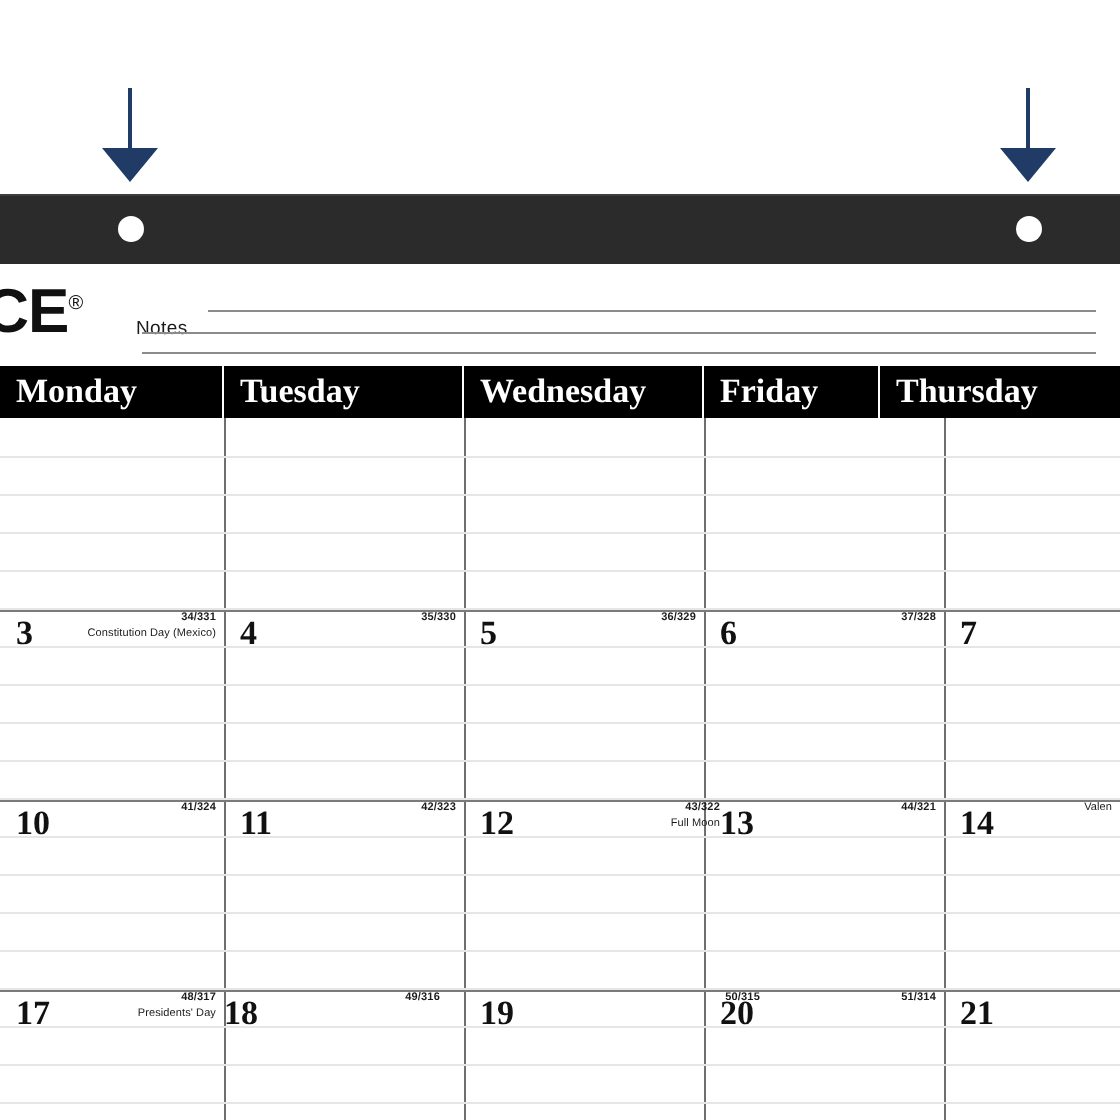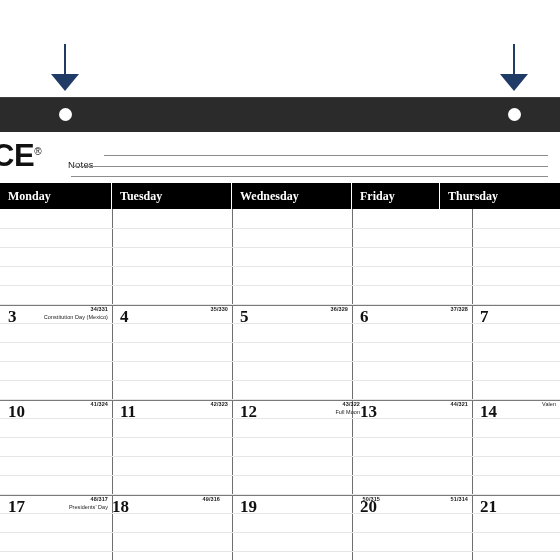--- a/index.html
+++ b/index.html
@@ -131,21 +131,21 @@
     background: #000000;
     display: flex;
   }
   .weekday-cell {
     position: relative;
     box-sizing: border-box;
     height: 26px;
     color: #ffffff;
     font-family: "Liberation Serif", serif;
     font-weight: bold;
-    font-size: 12px;
+    font-size: 17px;
     line-height: 26px;
     padding-left: 8px;
     border-right: 1px solid #ffffff;
     overflow: hidden;
     white-space: nowrap;
   }
   .weekday-cell:last-child { border-right: none; }
 
   
   #calendar-grid {

